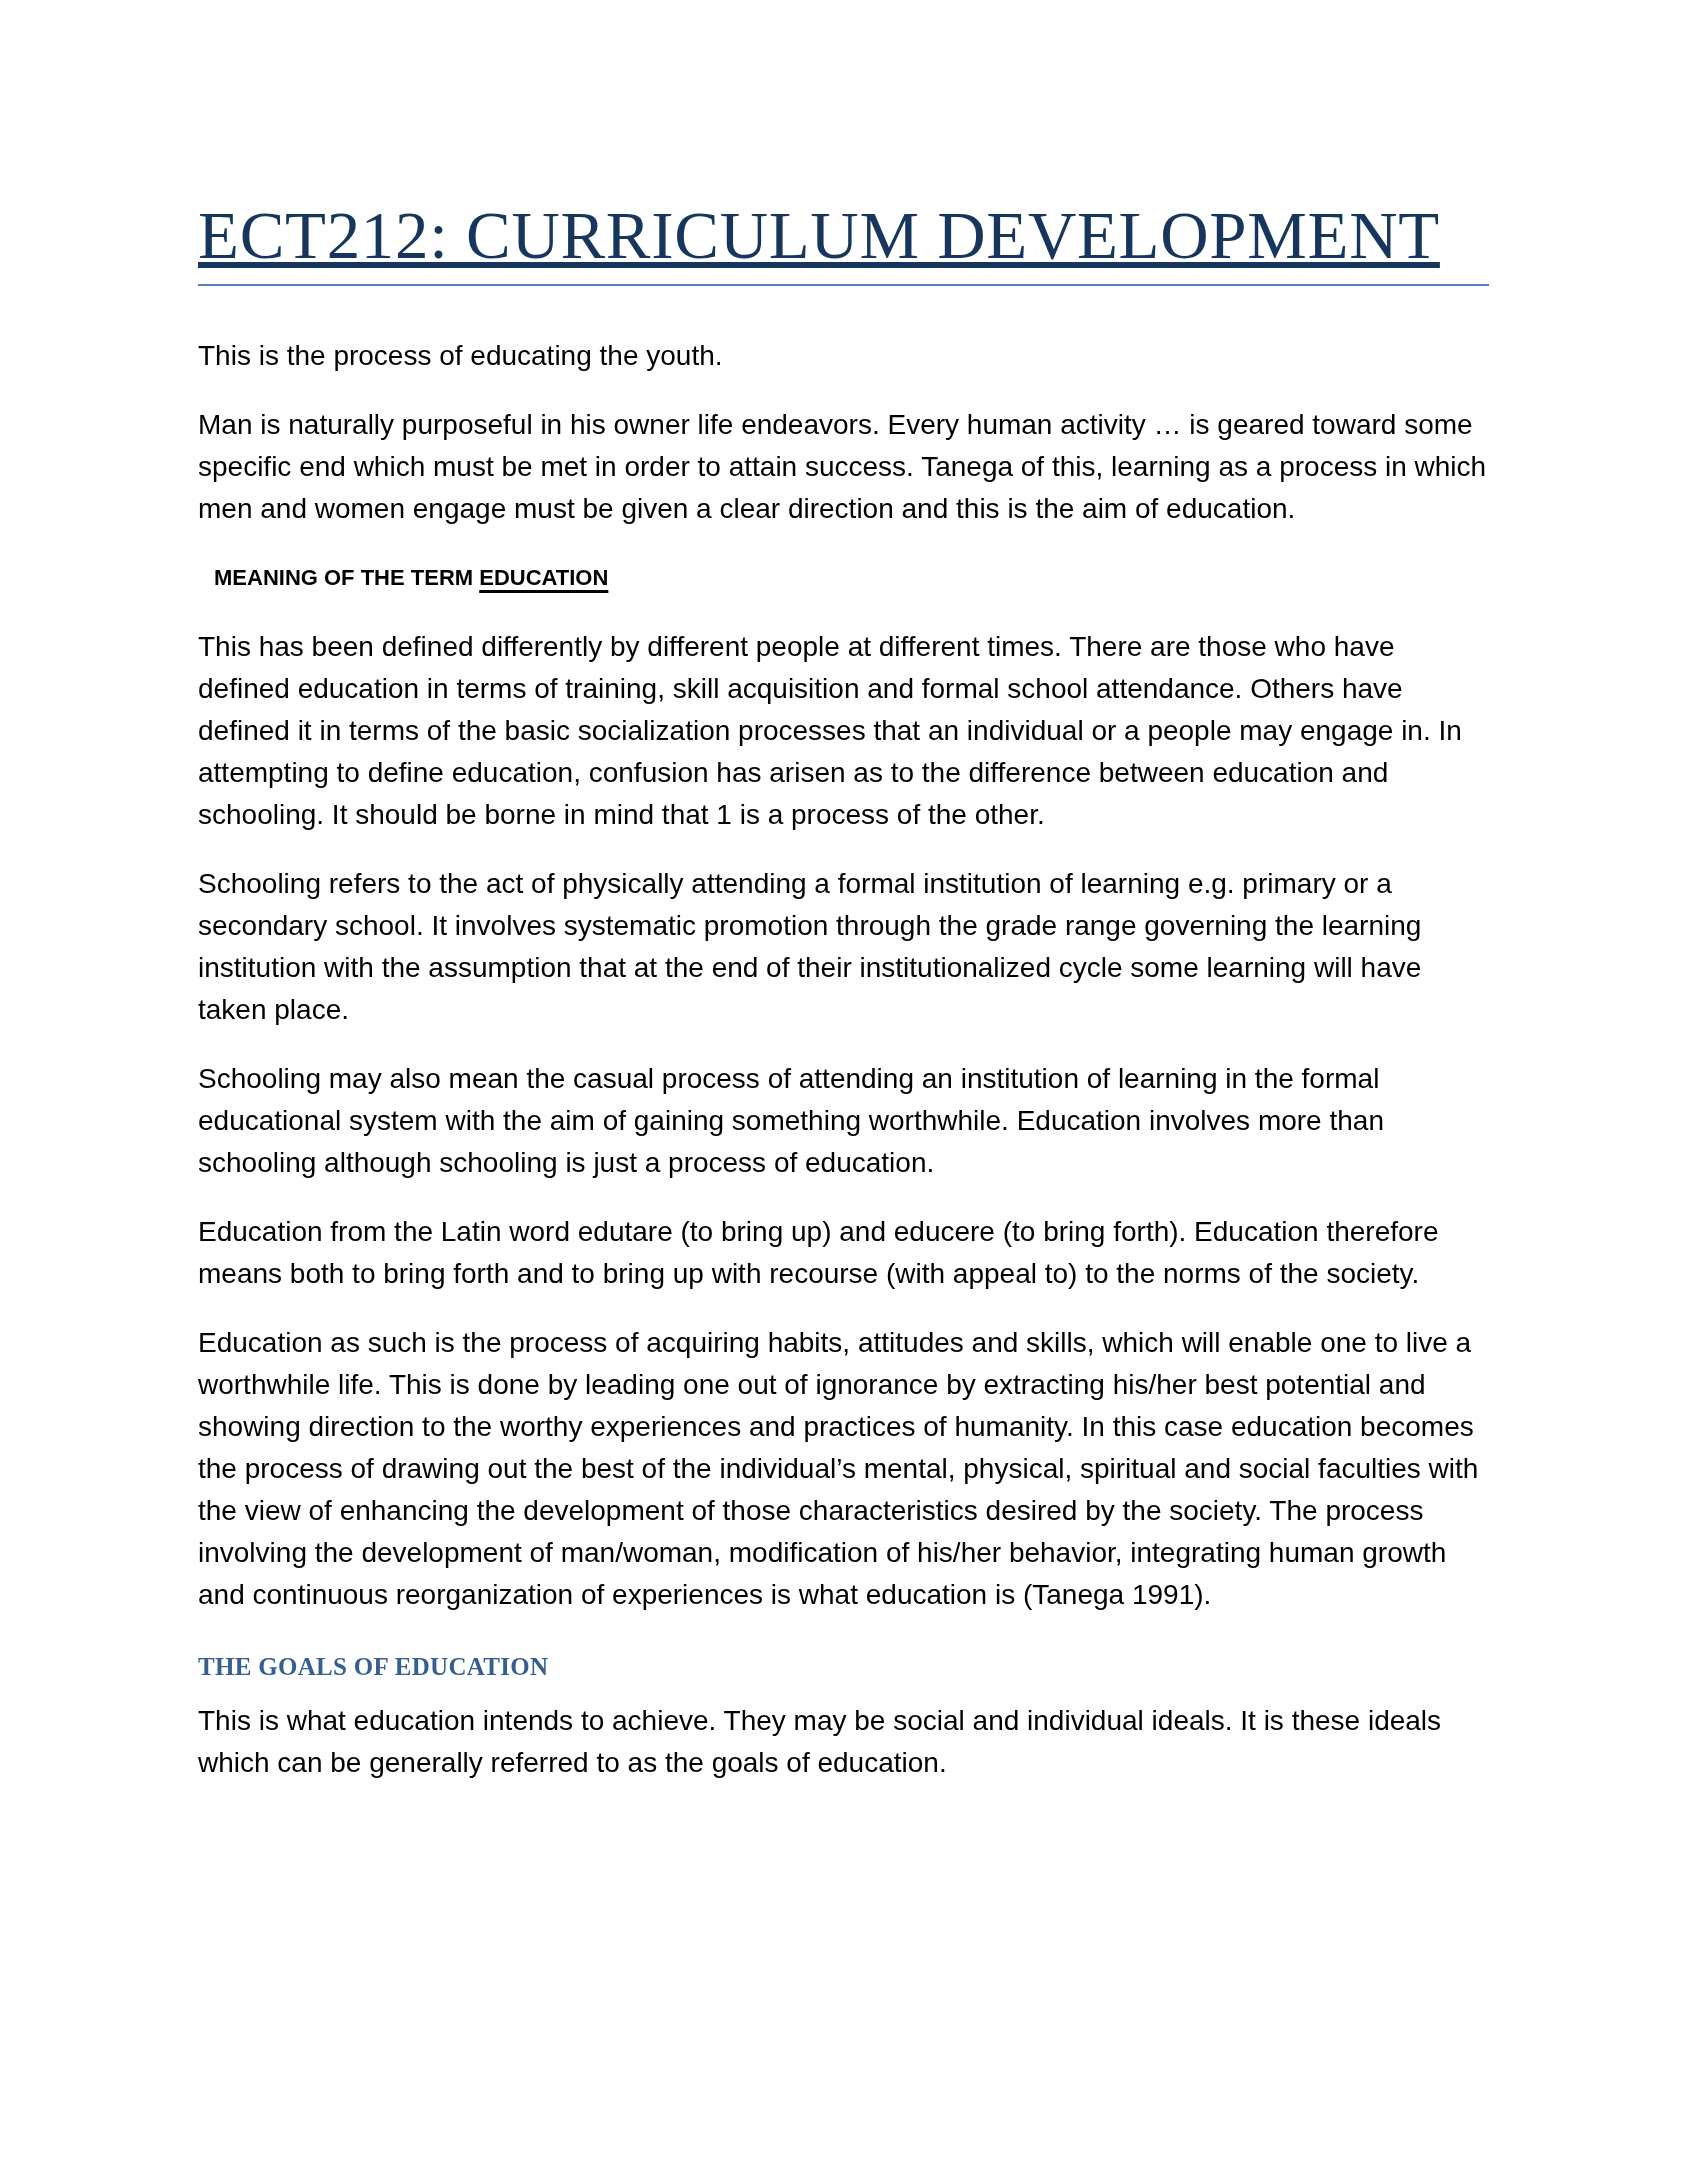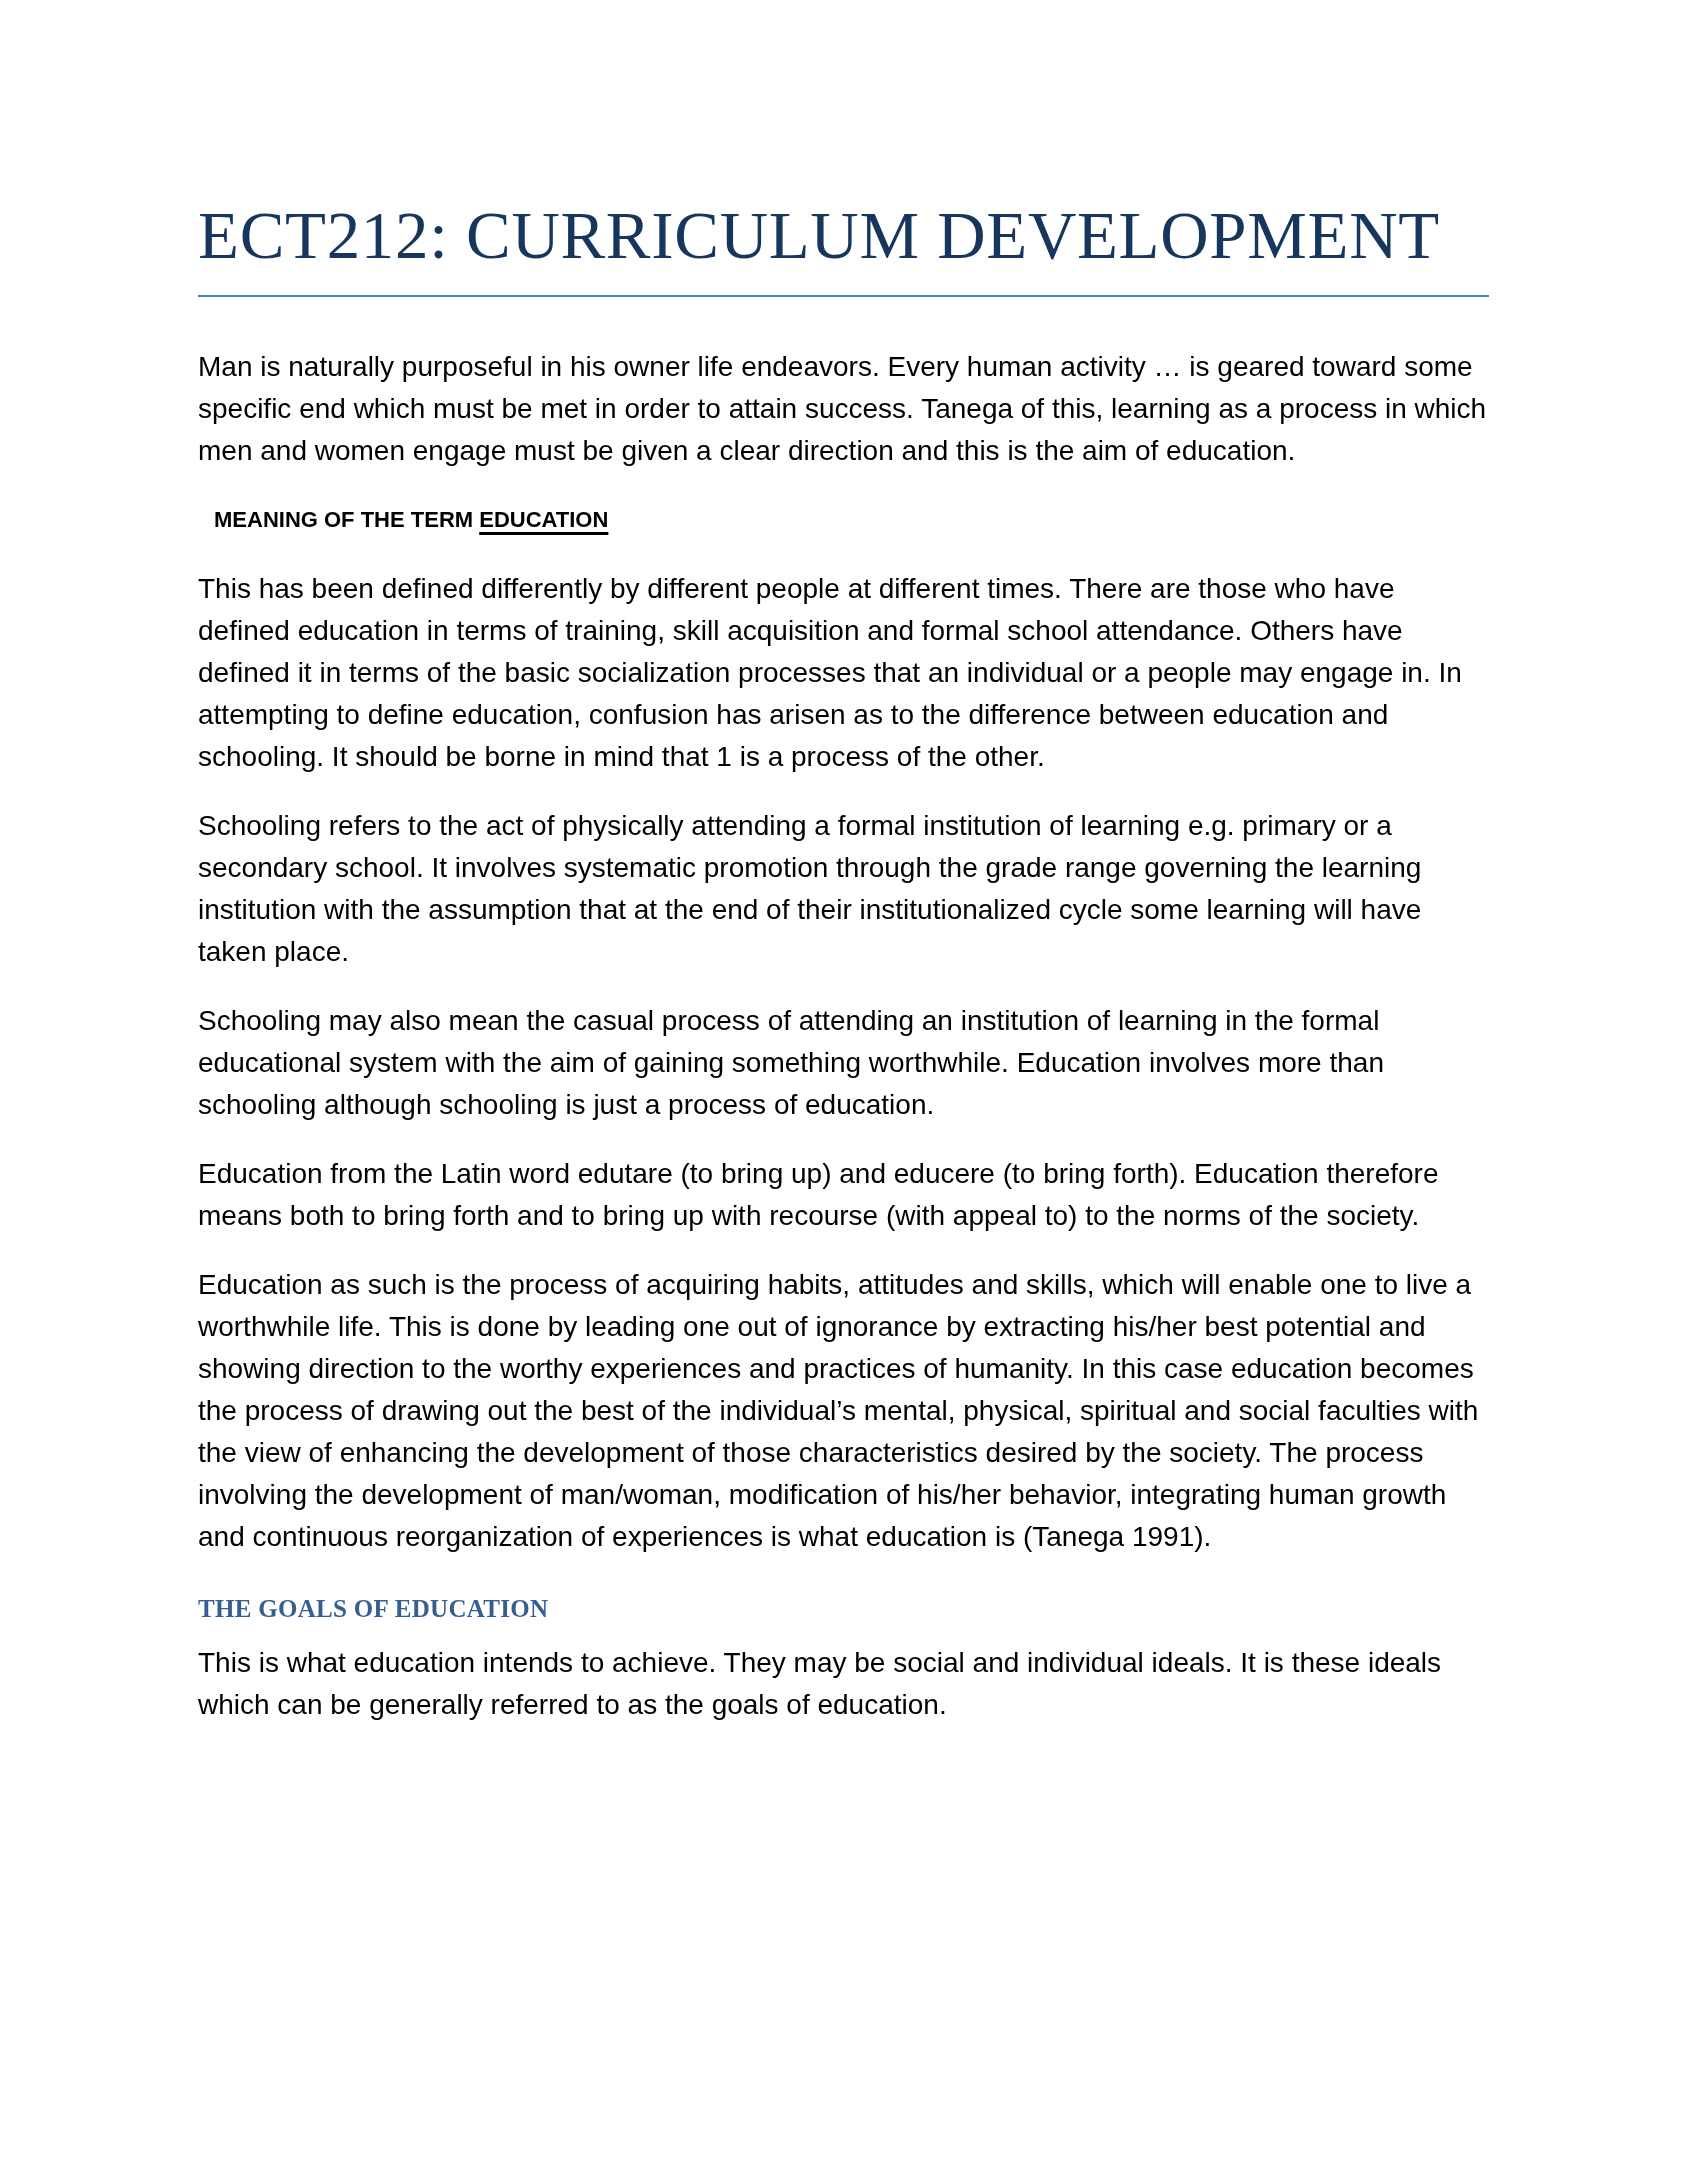--- a/index.html
+++ b/index.html
@@ -19,23 +19,24 @@
     overflow: hidden;
   }
   .doc-title {
     font-family: "Liberation Serif", "DejaVu Serif", serif;
     font-weight: 400;
     font-size: 67px;
     line-height: 1.12;
     letter-spacing: 0.7px;
     color: #17365D;
     margin: 0 0 49px 0;
-    padding-bottom: 22px;
+    padding-bottom: 11px;
     border-bottom: 2.6px solid #4F81BD;
     white-space: nowrap;
+    text-decoration: underline;
   }
   p.body-par {
     font-size: 28px;
     line-height: 42px;
     margin: 0 0 27px 0;
   }
   .h-bold {
     font-size: 22px;
     line-height: 42px;
     font-weight: 700;
@@ -57,20 +58,21 @@
     margin: 37px 0 18.5px 0;
   }
 </style>
 </head>
 <body>
 
 <div class="page">
 
   <h1 class="doc-title">ECT212: CURRICULUM DEVELOPMENT</h1>
 
+  <p class="body-par">This is the process of educating the youth.</p>
 
   <p class="body-par">Man is naturally purposeful in his owner life endeavors. Every human activity … is geared toward some specific end which must be met in order to attain success. Tanega of this, learning as a process in which men and women engage must be given a clear direction and this is the aim of education.</p>
 
   <h2 class="h-bold"><span>MEANING OF THE TERM </span><span class="underlined">EDUCATION</span></h2>
 
   <p class="body-par">This has been defined differently by different people at different times. There are those who have defined education in terms of training, skill acquisition and formal school attendance. Others have defined it in terms of the basic socialization processes that an individual or a people may engage in. In attempting to define education, confusion has arisen as to the difference between education and schooling. It should be borne in mind that 1 is a process of the other.</p>
 
   <p class="body-par">Schooling refers to the act of physically attending a formal institution of learning e.g. primary or a secondary school. It involves systematic promotion through the grade range governing the learning institution with the assumption that at the end of their institutionalized cycle some learning will have taken place.</p>
 
   <p class="body-par">Schooling may also mean the casual process of attending an institution of learning in the formal educational system with the aim of gaining something worthwhile. Education involves more than schooling although schooling is just a process of education.</p>

